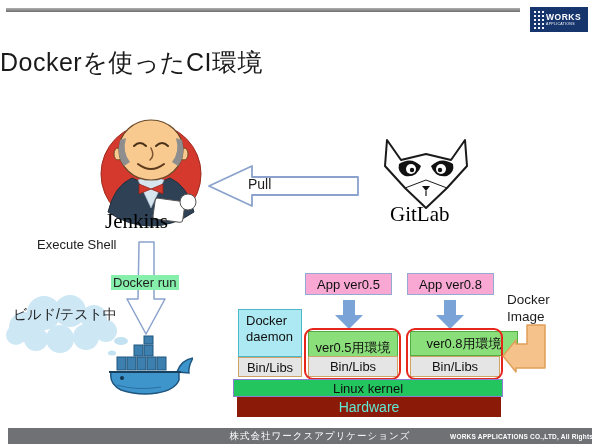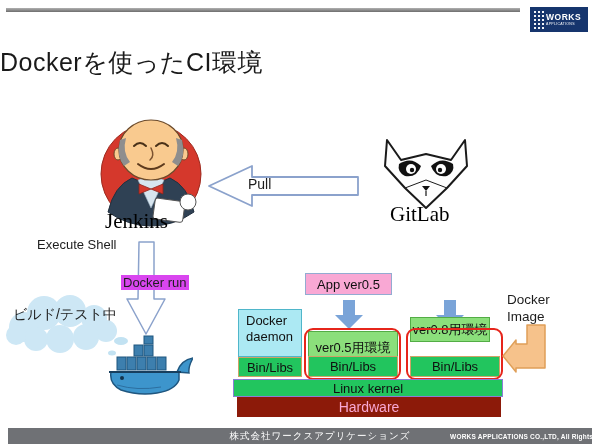--- a/index.html
+++ b/index.html
@@ -15,45 +15,45 @@
     background:radial-gradient(circle,rgba(255,255,255,.95) 0.8px,transparent 1.1px);
     background-size:4px 4px;}
   #brand .btxt{color:#fff;line-height:1;}
   #brand .b1{font-size:8.5px;font-weight:bold;letter-spacing:.5px;}
   #brand .b2{font-size:3.5px;letter-spacing:.3px;margin-top:1px;}
   #title{left:0;right:0;top:34px;text-align:left;font-size:25px;font-weight:400;color:#1a1a1a;letter-spacing:.5px;margin-top:12px;}
   
   .lbl{font-size:13px;color:#1d1d1d;white-space:nowrap;}
   .serif-lbl{font-family:"Liberation Serif","DejaVu Serif",serif;font-size:21px;color:#000;white-space:nowrap;}
   #execute-shell{left:37px;top:237px;}
-  #docker-run{left:121px;top:275px;background:#d946ef;padding:0 2px;}
+  #docker-run{left:111px;top:275px;background:#86efac;padding:0 2px;}
   #pull-label{left:248px;top:176px;width:80px;text-align:left;font-size:14px;}
   #jenkins-label{left:105px;top:209px;}
   #gitlab-label{left:390px;top:202px;}
   #cloud-text{left:13px;top:306px;font-size:14px;}
   #docker-image-label{left:507px;top:291px;width:54px;font-size:13.5px;line-height:17px;white-space:normal;}
   
   .box{box-sizing:border-box;display:flex;align-items:center;justify-content:center;font-size:13px;color:#101010;}
   .app-box{background:#f9a8d4;border:1px solid #93abd1;}
   #app1{left:305px;top:273px;width:87px;height:22px;}
   #app2{left:407px;top:273px;width:87px;height:22px;}
   #daemon{left:238px;top:309px;width:64px;height:48px;background:#ace9f3;border:1px solid #4fb6ca;
     box-sizing:border-box;font-size:13px;line-height:16px;padding:3px 0 0 7px;}
-  .binlibs{background:#22c55e;border:1px solid #cfa266;}
+  .binlibs{background:#e5e5e5;border:1px solid #cfa266;}
   #binlibs0{left:238px;top:357px;width:64px;height:20px;}
   #binlibs1{left:308px;top:356px;width:90px;height:21px;}
   #binlibs2{left:410px;top:356px;width:90px;height:21px;}
   .env-box{background:#8bdf7b;border:1px solid #53ad45;}
   #env1{left:308px;top:331px;width:90px;height:34px;}
-  #env2{left:410px;top:317px;width:80px;height:25px;}
+  #env2{left:410px;top:331px;width:108px;height:25px;}
   .container-outline{box-sizing:border-box;border:2.5px solid #e6251b;border-radius:9px;background:transparent;}
   #cont1{left:304px;top:328px;width:97px;height:52px;}
   #cont2{left:406px;top:328px;width:97px;height:52px;}
   #kernel{left:233px;top:379px;width:270px;height:18px;background:#22c55e;border:1px solid #8a7ed6;box-sizing:border-box;}
-  #hardware{left:237px;top:397px;width:264px;height:20px;background:#8c1a09;color:#f9a8d4;font-size:14px;}
+  #hardware{left:237px;top:397px;width:264px;height:20px;background:#8c1a09;color:#5eead4;font-size:14px;}
   
   #footer-bar{left:8px;top:428px;width:584px;height:16px;background:#6f7175;}
   #footer-company{left:0;right:0;top:430px;text-align:center;color:#fff;font-size:9.5px;font-weight:normal;letter-spacing:1px;}
   #footer-rights{right:12px;top:433px;color:#fff;font-size:6.5px;font-weight:bold;letter-spacing:.2px;}
   svg{display:block;}
 </style>
 </head>
 <body>
 
 <div id="slide">
@@ -146,20 +146,23 @@
     <path d="M74,40 Q78,28 90,26 Q85,35 86,41 Z" fill="#3d95cc" stroke="#1f567f" stroke-width="1.5"></path>
     <path d="M8,40 Q6,52 18,58 Q36,64 54,61 Q72,58 76,48 L76,40 Z" fill="#3d95cc" stroke="#1f567f" stroke-width="1.5"></path>
     <line x1="6" y1="40" x2="78" y2="40" stroke="#173f5e" stroke-width="2"></line>
     <circle cx="19" cy="46" r="2" fill="#12344e"></circle>
     <path d="M14,53 Q34,59 58,55" fill="none" stroke="#2c6fa0" stroke-width="1"></path>
   </svg>
 
   <div class="abs box app-box" id="app1">
       <span>App ver0.5</span>
     </div>
+  <div class="abs box app-box" id="app2">
+      <span>App ver0.8</span>
+    </div>
 
   <svg class="abs" style="left:334px;top:299px;" width="30" height="31" viewBox="0 0 30 31">
     <polygon points="9,1 21,1 21,16 29,16 15,30 1,16 9,16" fill="#7aa4d8"></polygon>
   </svg>
   <svg class="abs" style="left:435px;top:299px;" width="30" height="31" viewBox="0 0 30 31">
     <polygon points="9,1 21,1 21,16 29,16 15,30 1,16 9,16" fill="#7aa4d8"></polygon>
   </svg>
 
   <div class="abs" id="daemon">Docker daemon</div>
   <div class="abs box binlibs" id="binlibs0">Bin/Libs</div>

